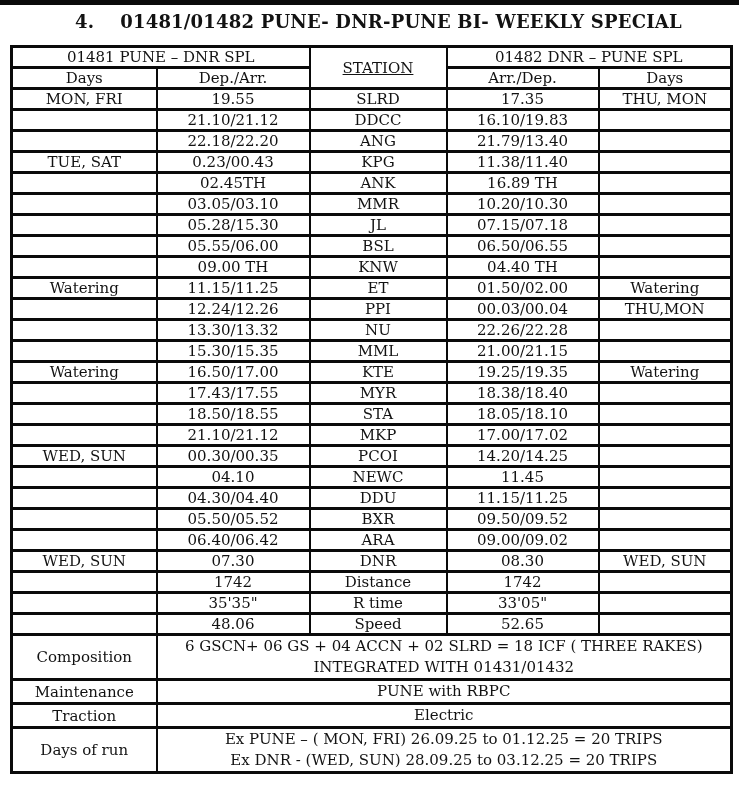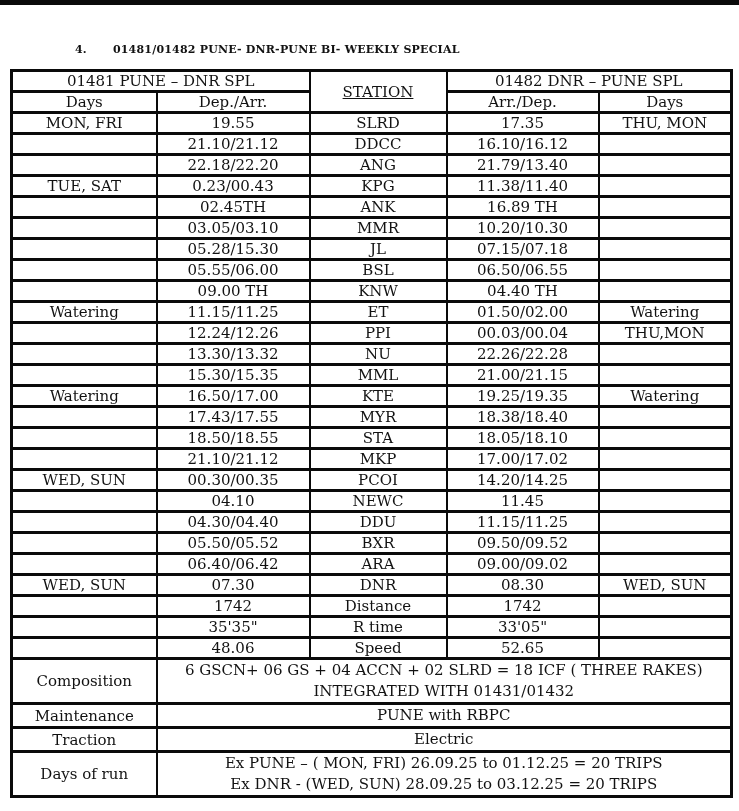--- a/index.html
+++ b/index.html
@@ -10,23 +10,23 @@
     color: #121212;
     position: relative;
     overflow: hidden;
   }
   .top-bar {
     position: absolute; top: 0; left: 0;
     width: 739px; height: 5px;
     background: #0a0a0a;
   }
   .title-row {
-    margin: 43px 0 13px 75px;
+    margin: 11px 0 13px 75px;
     font-weight: bold;
-    font-size: 11px;
+    font-size: 18px;
     letter-spacing: 0.2px;
     white-space: nowrap;
   }
   .title-row .tnum { margin-right: 26px; }
   table.timetable {
     margin-left: 10px;
     width: 720px;
     border-collapse: collapse;
     table-layout: fixed;
     border: 3px solid #0a0a0a;
@@ -93,21 +93,21 @@
         <td>MON, FRI</td>
         <td>19.55</td>
         <td>SLRD</td>
         <td>17.35</td>
         <td>THU, MON</td>
       </tr>
       <tr>
         <td></td>
         <td>21.10/21.12</td>
         <td>DDCC</td>
-        <td>16.10/16.12</td>
+        <td>16.10/19.83</td>
         <td></td>
       </tr>
       <tr>
         <td></td>
         <td>22.18/22.20</td>
         <td>ANG</td>
         <td>21.79/13.40</td>
         <td></td>
       </tr>
       <tr>

